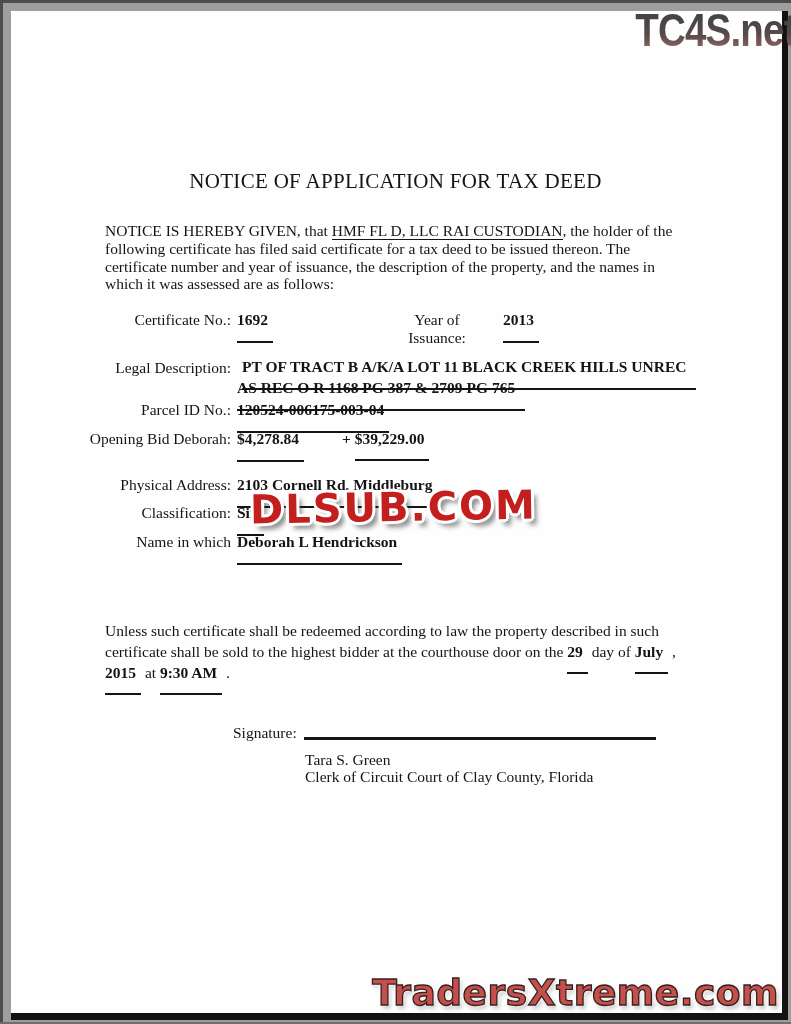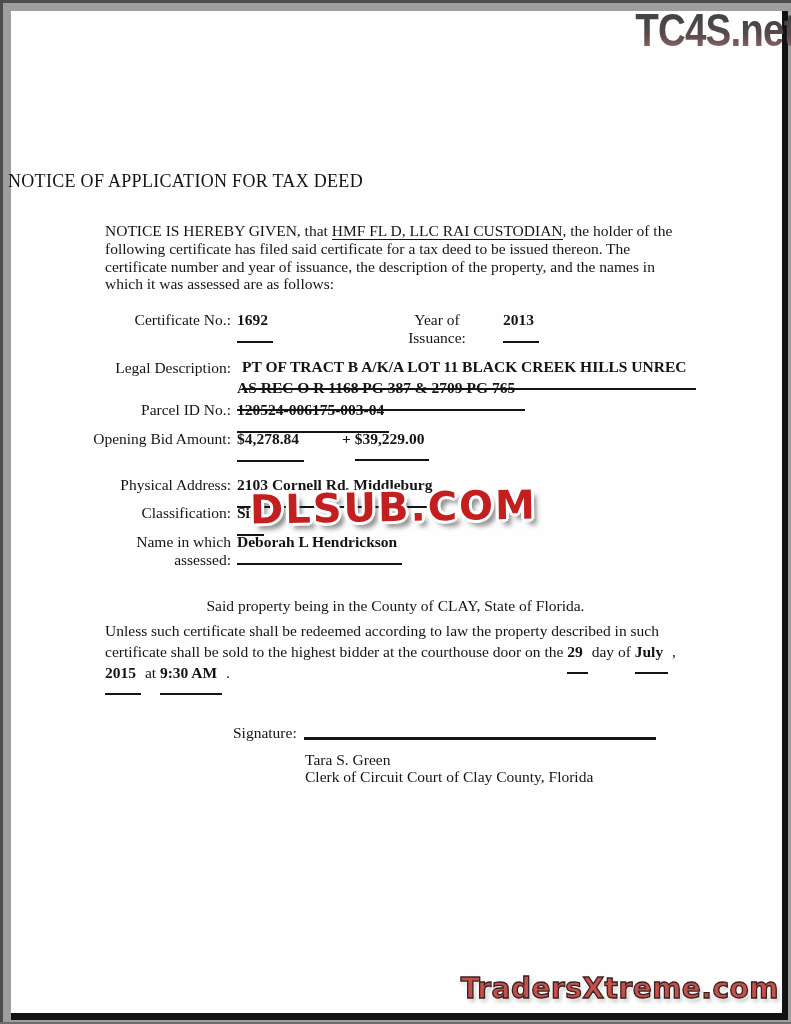--- a/index.html
+++ b/index.html
@@ -9,21 +9,21 @@
   .scan { position:relative; width:791px; height:1024px; background:#9e9e9e; overflow:hidden; }
   .edge-top    { position:absolute; left:0; top:0; right:0; height:3px; background:#4d4d4d; }
   .edge-left   { position:absolute; left:0; top:0; bottom:0; width:3px; background:#4d4d4d; }
   .edge-bottom { position:absolute; left:0; bottom:0; right:0; height:2px; background:#6e6e6e; }
   .sheet { position:absolute; left:11px; top:11px; right:3px; bottom:4px;
            background:#fefefe; border-right:6px solid #121212; border-bottom:7px solid #121212; }
 
   .layer { position:absolute; inset:0; font-size:15.5px; line-height:17.8px; }
   .abs { position:absolute; }
 
-  .title { left:8px; right:0; top:173px; text-align:left; font-size:18px; letter-spacing:0.3px; }
+  .title { left:0; right:0; top:173px; text-align:center; font-size:21px; letter-spacing:0.3px; }
 
   .intro { left:105px; top:222px; width:586px; }
   .u { border-bottom:1.5px solid #141414; }
 
   .lbl  { left:0; width:231px; text-align:right; }
   .val  { font-weight:bold; }
   .fill { font-weight:bold; border-bottom:2px solid #141414; padding:0 5px 12px 0; }
   .fill-lg { padding-right:10px; }
 
   .yr-lbl { left:398px; width:78px; text-align:center; line-height:17.5px; }
@@ -43,21 +43,21 @@
              font-size:47px; letter-spacing:-1px; transform:scaleX(0.82); transform-origin:100% 0;
              background:linear-gradient(#454545 30%, #5a4a4a 60%, #96686a 90%);
              -webkit-background-clip:text; background-clip:text; color:transparent; }
   .wm-stamp { left:250px; top:484px; font-family:"DejaVu Sans", sans-serif; font-weight:bold;
               font-size:40px; letter-spacing:2px; color:#c41f1f; transform:rotate(-1deg); white-space:nowrap;
               text-shadow:
                 -2px -2px 0 #fff, 2px -2px 0 #fff, -2px 2px 0 #fff, 2px 2px 0 #fff,
                 0 -3px 0 #fff, 0 3px 0 #fff, -3px 0 0 #fff, 3px 0 0 #fff,
                 5px 6px 5px rgba(40,40,40,0.55); }
   .wm-traders { right:12px; top:972px; font-family:"DejaVu Sans", sans-serif; font-weight:bold;
-                font-size:28px; letter-spacing:0.5px; color:#c4504c; white-space:nowrap;
+                font-size:36px; letter-spacing:0.5px; color:#c4504c; white-space:nowrap;
                 -webkit-text-stroke:1.3px #38201f;
                 text-shadow: 0 0 3px #fff, 0 0 5px #fff, 0 0 7px #fff, 2px 3px 4px rgba(0,0,0,0.35); }
 </style>
 </head>
 <body>
 
 <div class="scan">
   <div class="edge-top"></div>
   <div class="edge-left"></div>
   <div class="sheet"></div>
@@ -77,37 +77,35 @@
     </div>
     <div class="abs fill" style="left:503px; top:311px">2013</div>
 
     <div class="abs lbl" style="top:359px">Legal Description:</div>
     <div class="abs fill fill-lg" style="left:242px; top:358px">PT OF TRACT B A/K/A LOT 11 BLACK CREEK HILLS UNREC</div>
     <div class="abs fill fill-lg" style="left:237px; top:379px">AS REC O R 1168 PG 387 &amp; 2709 PG 765</div>
 
     <div class="abs lbl" style="top:401px">Parcel ID No.:</div>
     <div class="abs fill" style="left:237px; top:401px">120524-006175-003-04</div>
 
-    <div class="abs lbl" style="top:430px">Opening Bid Amount:</div>
+    <div class="abs lbl" style="top:430px">Opening Bid Deborah:</div>
     <div class="abs fill" style="left:237px; top:430px">$4,278.84</div>
     <div class="abs" style="left:342px; top:430px"><span class="val">+ </span><span class="fill">$39,229.00</span></div>
 
     <div class="abs lbl" style="top:476px">Physical Address:</div>
     <div class="abs fill" style="left:237px; top:476px">2103 Cornell Rd, Middleburg</div>
 
     <div class="abs lbl" style="top:504px">Classification:</div>
     <div class="abs fill" style="left:237px; top:504px">Sin</div>
 
     <div class="abs lbl two-line" style="top:533px">
       <div>Name in which</div>
-      <div>assessed:</div>
     </div>
     <div class="abs fill" style="left:237px; top:533px">Deborah L Hendrickson</div>
 
-    <div class="abs county">Said property being in the County of CLAY, State of Florida.</div>
 
     <div class="abs sale"><span>Unless such certificate shall be redeemed according to law the property described in such certificate shall be sold to the highest bidder at the courthouse door on the </span><span class="fill">29</span><span> day of </span><span class="fill">July</span><span> , </span><span class="fill">2015</span><span> at </span><span class="fill">9:30 AM</span><span> .</span></div>
 
 
     <div class="abs sig-label">Signature:</div>
     <div class="abs sig-line"></div>
     <div class="abs signer-name">Tara S. Green</div>
     <div class="abs signer-title">Clerk of Circuit Court of Clay County, Florida</div>
   </div>
 

